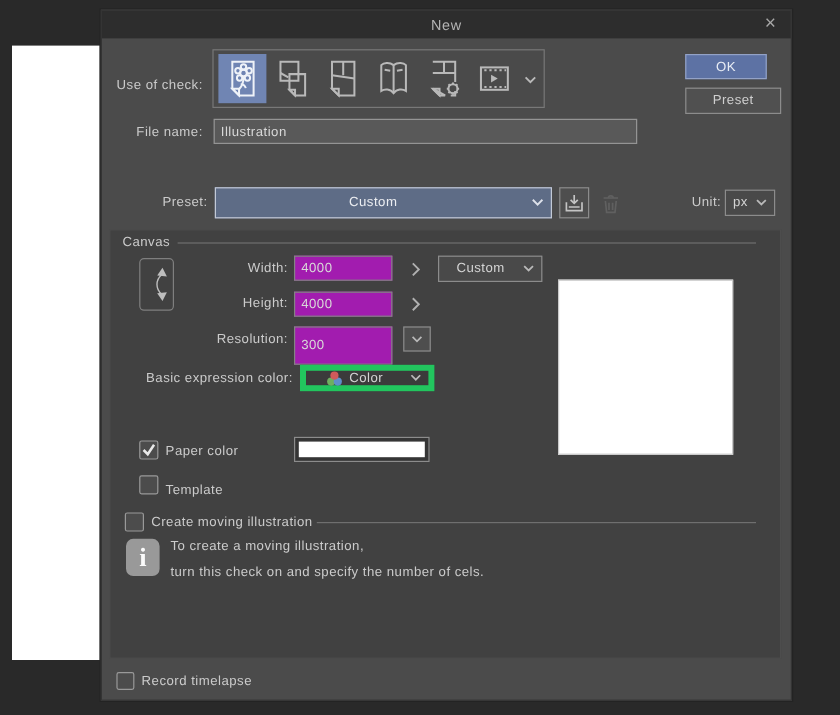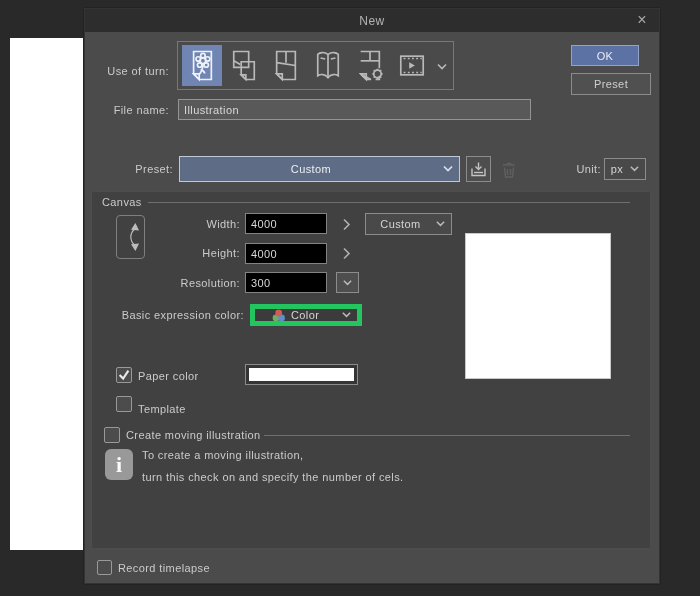--- a/index.html
+++ b/index.html
@@ -43,21 +43,21 @@
     background:#4a4a4a; border:1px solid #787878;
   }
   .tile {
     position:absolute; top:3px; width:40px; height:41px;
     display:flex; align-items:center; justify-content:center;
   }
   .tile.sel { background:#7085b3; }
   .tile svg { stroke:#b9b9b9; fill:none; stroke-width:1.8; }
   .tile.sel svg { stroke:#eef2f8; }
   .field {
-    position:absolute; background:#000000; border:1px solid #838383;
+    position:absolute; background:#a21caf; border:1px solid #838383;
     color:#d8d8d8; font-size:11px; letter-spacing:0.4px; padding:0 5px;
     font-family:"Liberation Sans", sans-serif;
   }
   .field-light { background:#595959; border:1px solid #949494; }
   .select {
     position:absolute; background:#494949; border:1px solid #8c8c8c;
     color:#d4d4d4; font-size:11px; letter-spacing:0.4px;
     display:flex; align-items:center;
   }
   .select .txt { flex:1; text-align:center; }
@@ -100,21 +100,21 @@
 
 <div class="bg-canvas"></div>
 
 <div id="dialog">
 
   <div class="titlebar">
     <span class="title">New</span>
     <span class="close">×</span>
   </div>
 
-  <div class="label r" style="left:12px; top:55px; width:72px;">Use of turn:</div>
+  <div class="label r" style="left:12px; top:55px; width:72px;">Use of check:</div>
 
   <div class="toolbar">
     <div class="tile sel" style="left:4px;">
       <svg class="glyph" width="28" height="33" viewBox="0 0 30 34">
         <path d="M6,2 h19 v30 h-13 l-6,-6 z"></path>
           <path d="M6,26 l6,6 v-6 z"></path>
         <circle cx="16" cy="12" r="3"></circle>
         <circle cx="16" cy="6.5" r="2.4"></circle>
           <circle cx="21" cy="10" r="2.4"></circle>
           <circle cx="19.5" cy="16.5" r="2.4"></circle>
@@ -236,21 +236,21 @@
       </svg>
     </div>
 
     <div class="label r" style="left:0; top:54px; width:148px;">Height:</div>
     <input class="field" style="left: 153px; top: 51px; width: 82px; height: 21px;" value="4000">
     <svg class="glyph" style="position:absolute; left:250px; top:55px;" width="9" height="13" viewBox="0 0 9 13">
       <polyline points="2,1.5 7,6.5 2,11.5" fill="none" stroke="#b0b0b0" stroke-width="1.6"></polyline>
     </svg>
 
     <div class="label r" style="left:0; top:84px; width:148px;">Resolution:</div>
-    <input class="field" style="left: 153px; top: 80px; width: 82px; height: 21px;" value="300">
+    <input class="field" style="left: 153px; top: 80px; width: 82px; height: 32px;" value="300">
     <div class="iconbtn" style="left:244px; top:80px; width:23px; height:21px;">
       <svg class="glyph" width="11" height="8" viewBox="0 0 12 8">
         <polyline points="2,1.5 6,5.5 10,1.5" fill="none" stroke="#b9b9b9" stroke-width="1.6"></polyline>
       </svg>
     </div>
 
     <div class="label r" style="left:2px; top:116px; width:150px;">Basic expression color:</div>
     <div class="select sel-dark" style="left:158px; top:112px; width:112px; height:22px;">
       <svg class="glyph" style="margin-left:16px;" width="15" height="13" viewBox="0 0 15 13">
         <circle cx="5" cy="9" r="3.4" fill="#6fae5f"></circle>

